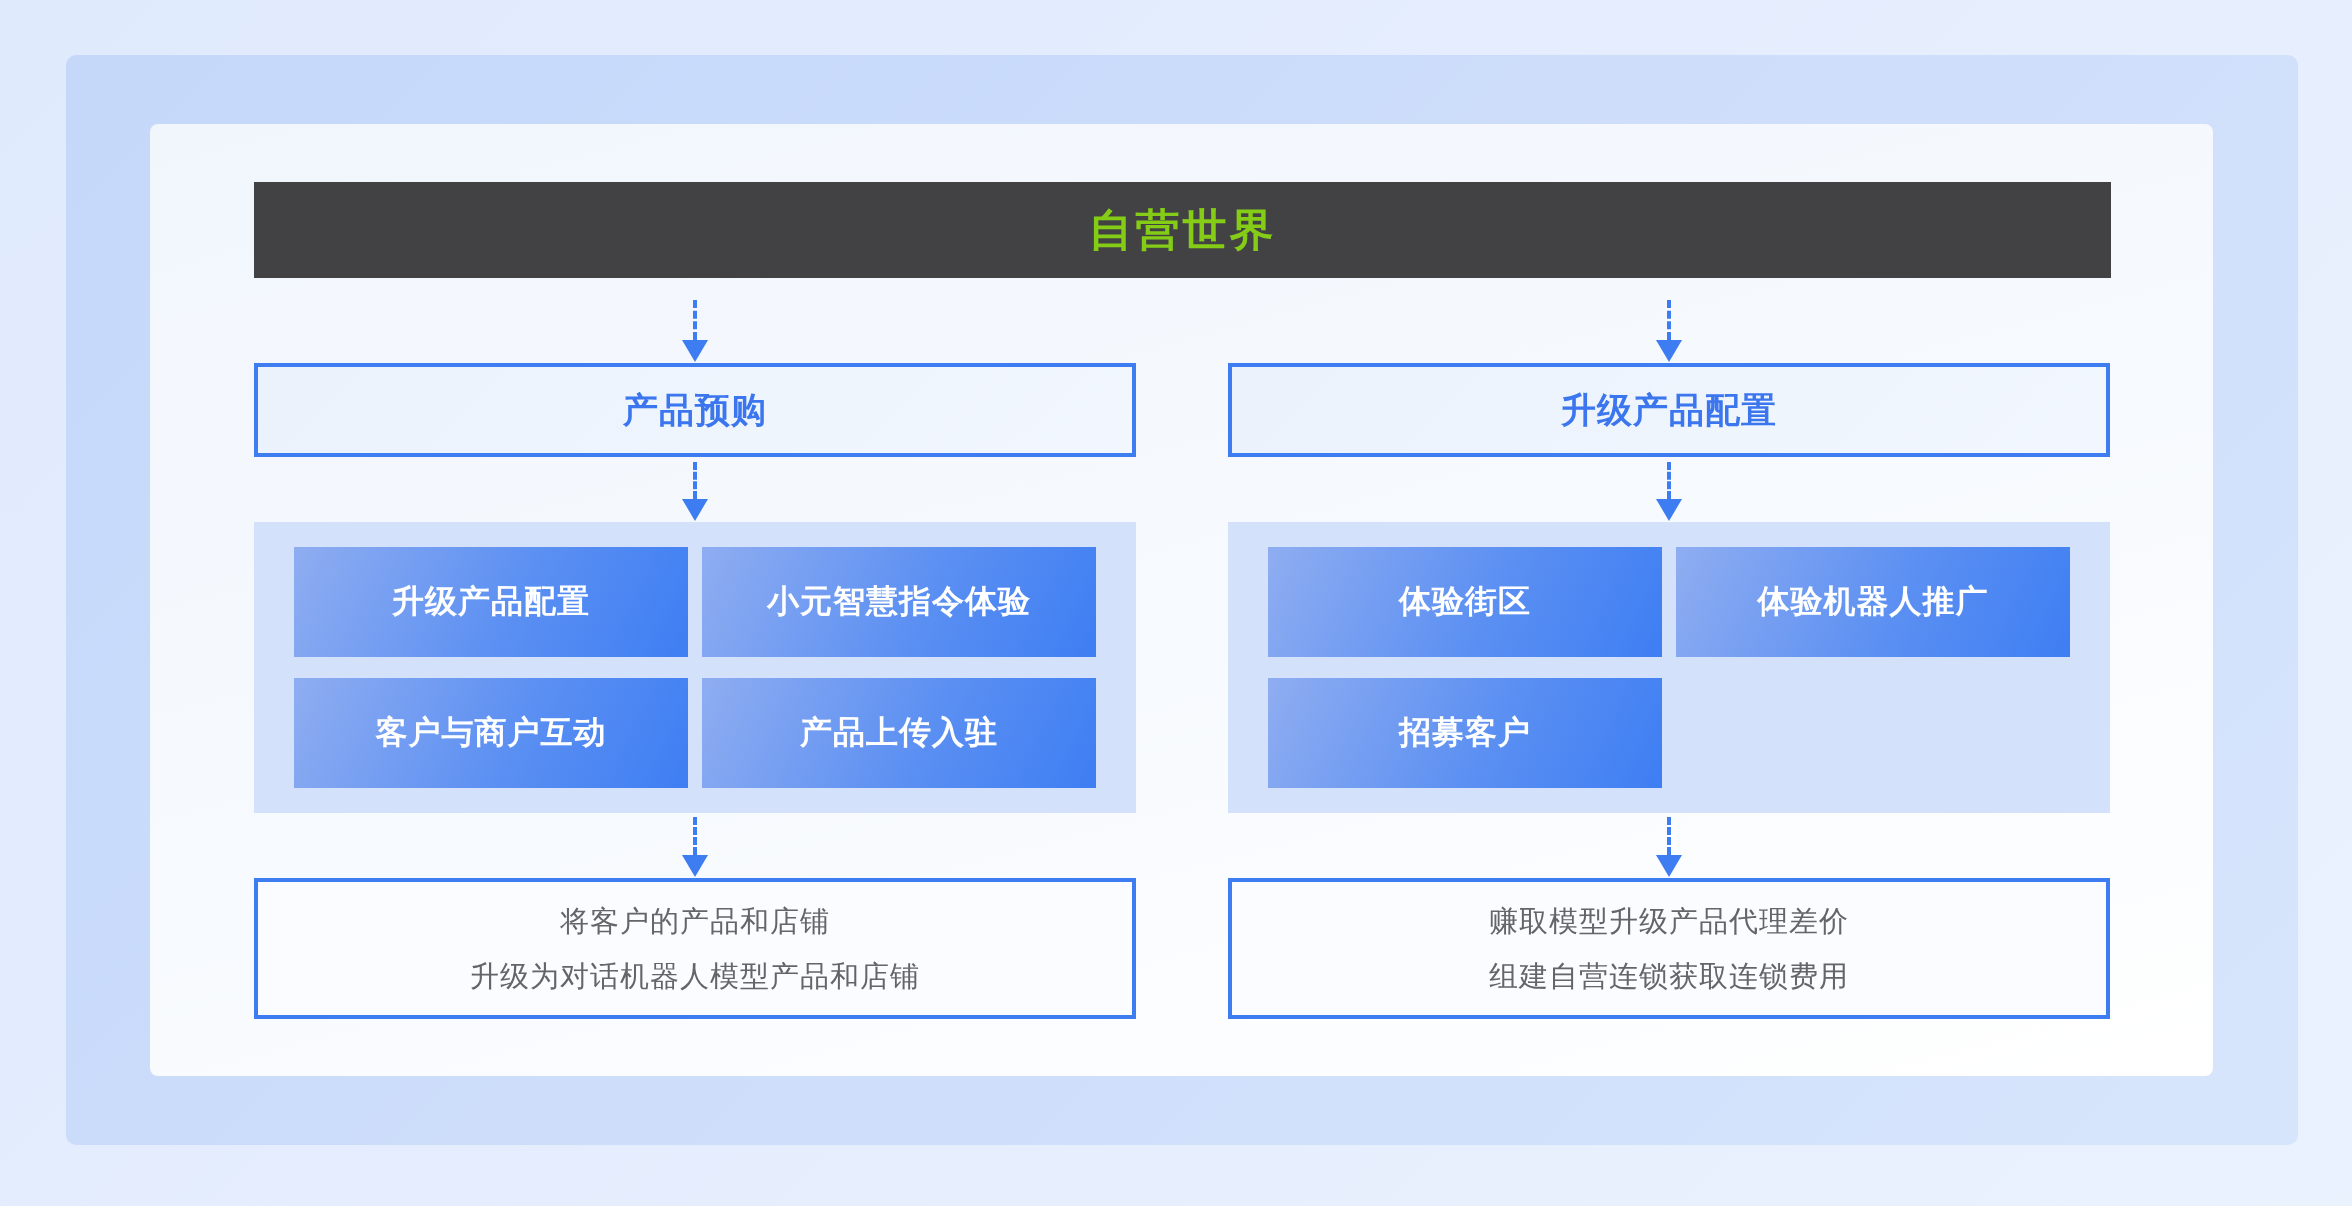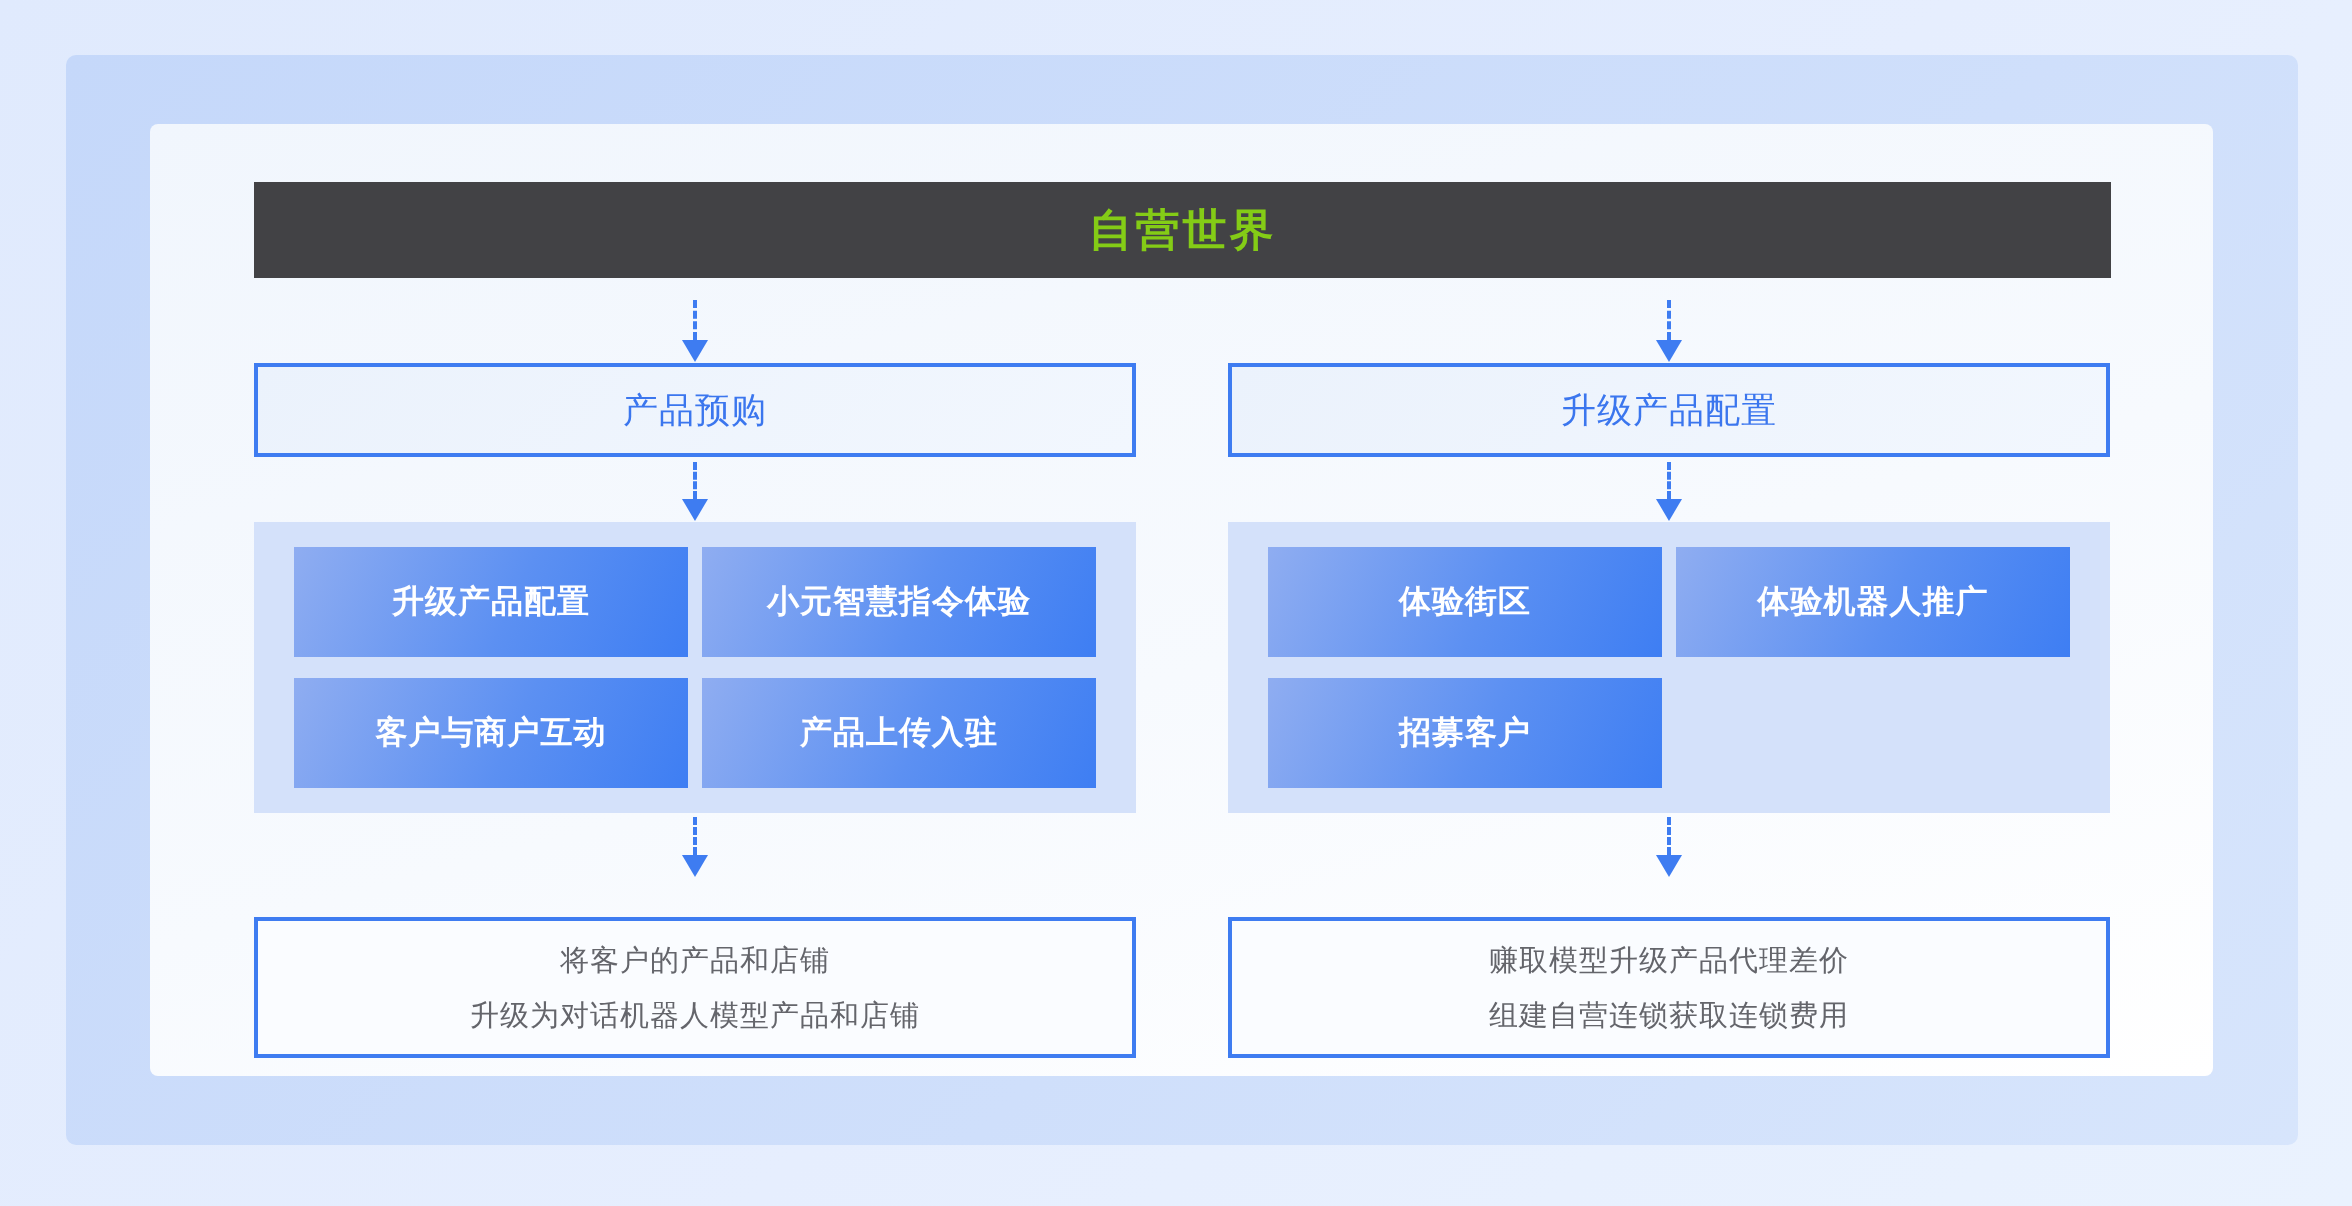--- a/index.html
+++ b/index.html
@@ -35,41 +35,41 @@
     display: flex; align-items: center; justify-content: center;
   }
   .header-bar .title {
     color: #84cc16; font-size: 44px; font-weight: bold; letter-spacing: 3px;
   }
   .node-title {
     position: absolute; top: 363px; width: 882px; height: 94px;
     border: 4px solid var(--accent);
     background: linear-gradient(135deg, #ebf2fc 0%, #f2f7fe 100%);
     display: flex; align-items: center; justify-content: center;
-    color: var(--accent-text); font-size: 35px; font-weight: normal; letter-spacing: 1px;
+    color: var(--accent-text); font-size: 35px; font-weight: bold; letter-spacing: 1px;
   }
   .container {
     position: absolute; top: 522px; width: 882px; height: 291px;
     background: var(--container-bg);
     padding: 25px 40px;
     display: grid;
     grid-template-columns: 1fr 1fr;
     column-gap: 14px; row-gap: 21px;
   }
   .node-btn {
     background: linear-gradient(115deg, var(--btn-from) 0%, #5c90f2 55%, var(--btn-to) 100%);
     display: flex; align-items: center; justify-content: center;
     color: #ffffff; font-size: 32px; font-weight: bold; letter-spacing: 1px;
   }
   .outcome-box {
     position: absolute; top: 878px; width: 882px; height: 141px;
     border: 4px solid var(--accent);
     background: #fafcff;
     display: flex; flex-direction: column; align-items: center; justify-content: center;
-    color: var(--gray-text); font-size: 29px; line-height: 55px; letter-spacing: 1px; margin-top: 39px;
+    color: var(--gray-text); font-size: 29px; line-height: 55px; letter-spacing: 1px;
   }
   .col-left  { left: 254px; }
   .col-right { left: 1228px; }
   .arrow {
     position: absolute; width: 26px;
     display: flex; flex-direction: column; align-items: center;
   }
   .arrow .shaft {
     width: 0; flex: 1;
     border-left: 4px dashed var(--accent);

